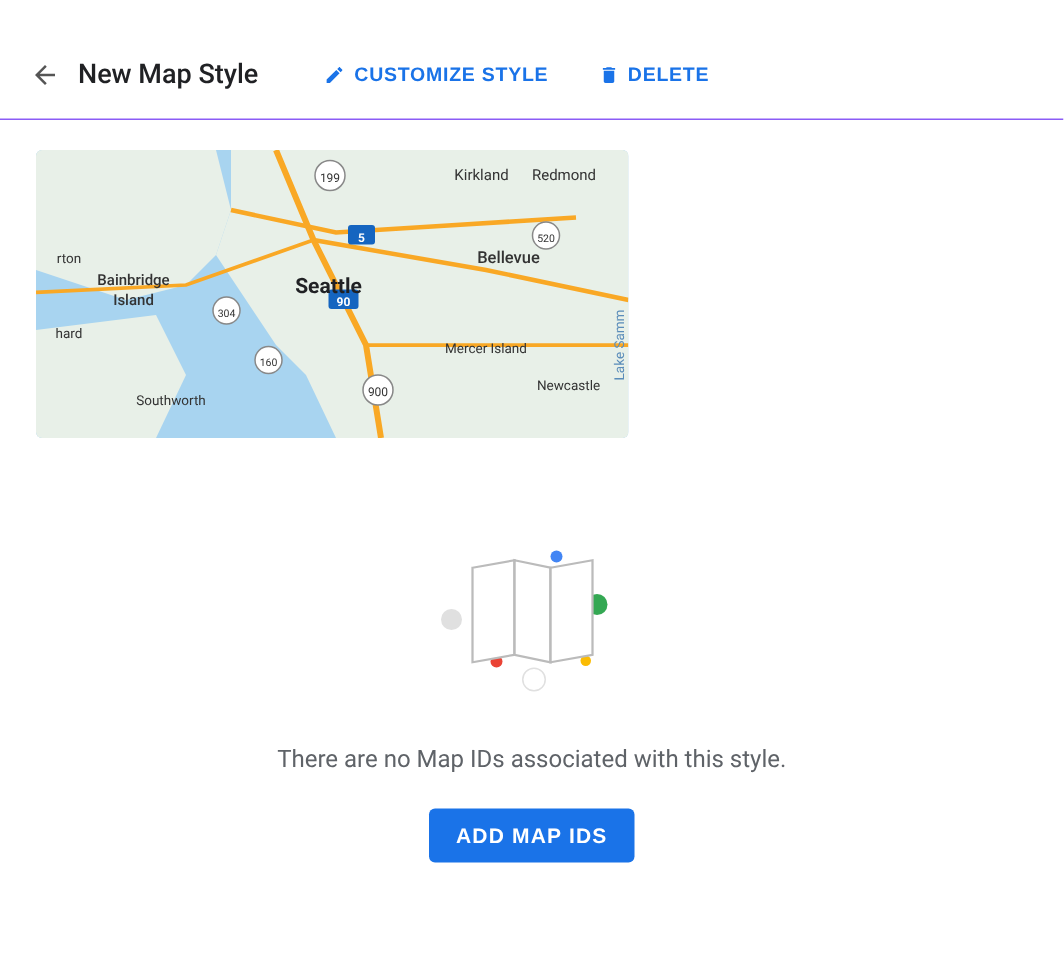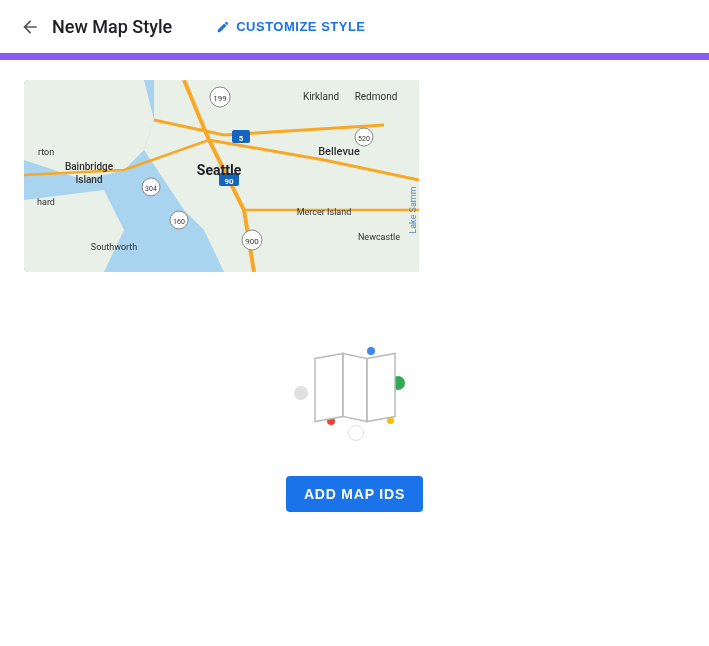--- a/index.html
+++ b/index.html
@@ -11,22 +11,23 @@
       overflow: hidden;
       color: #333;
     }
 
     
     .header {
       display: flex;
       align-items: center;
       padding: 0 16px;
       height: 60px;
-      border-bottom: 7px solid #8b5cf6;
+      border-bottom: 1px solid #8b5cf6;
       gap: 8px;
+      margin-top: 20px;
     }
     .back-btn {
       cursor: pointer;
       color: #555;
       font-size: 20px;
       display: flex;
       align-items: center;
       border: none;
       background: none;
       padding: 4px;
@@ -131,20 +132,26 @@
     </svg>
   </button>
   <span class="header-title">New Map Style</span>
   <div class="header-actions">
     <button class="header-btn">
       <svg width="14" height="14" viewBox="0 0 24 24" fill="#1a73e8">
         <path d="M3 17.25V21h3.75L17.81 9.94l-3.75-3.75L3 17.25zM20.71 7.04c.39-.39.39-1.02 0-1.41l-2.34-2.34c-.39-.39-1.02-.39-1.41 0l-1.83 1.83 3.75 3.75 1.83-1.83z"></path>
       </svg>
       <span>CUSTOMIZE STYLE</span>
     </button>
+    <button class="header-btn">
+      <svg width="14" height="14" viewBox="0 0 24 24" fill="#1a73e8">
+        <path d="M6 19c0 1.1.9 2 2 2h8c1.1 0 2-.9 2-2V7H6v12zM19 4h-3.5l-1-1h-5l-1 1H5v2h14V4z"></path>
+      </svg>
+      <span>DELETE</span>
+    </button>
   </div>
 </div>
 
 <div class="main">
 
   <div class="map-thumbnail">
     <svg class="map-svg" viewBox="0 0 395 192" xmlns="http://www.w3.org/2000/svg">
 
       <rect width="395" height="192" fill="#a8d4f0"></rect>
 
@@ -214,17 +221,18 @@
 
         <polygon points="57,10 85,5 85,68 57,73" fill="#fff" stroke="#bbb" stroke-width="1.5"></polygon>
 
         <line x1="33" y1="5" x2="33" y2="68" stroke="#bbb" stroke-width="1"></line>
         <line x1="57" y1="10" x2="57" y2="73" stroke="#bbb" stroke-width="1"></line>
       </svg>
 
       <div class="dot" style="top:50%;left:12%;width:14px;height:14px;background:#e0e0e0;"></div>
     </div>
 
+    <p class="empty-text">There are no Map IDs associated with this style.</p>
 
     <button class="add-map-btn">ADD MAP IDS</button>
   </div>
 
 </div>
 
 </body></html>

